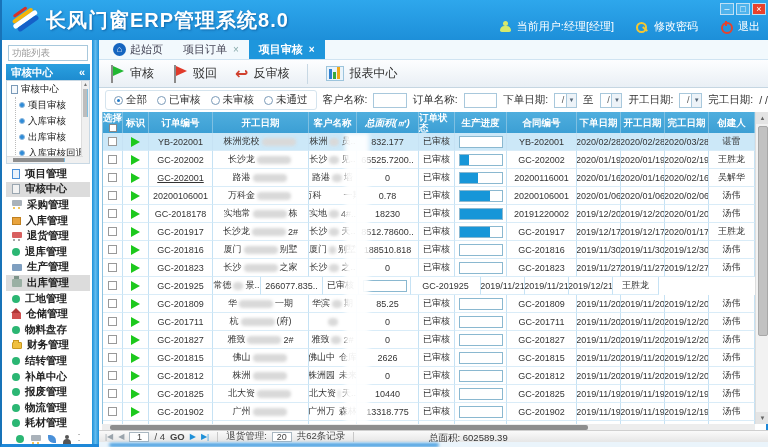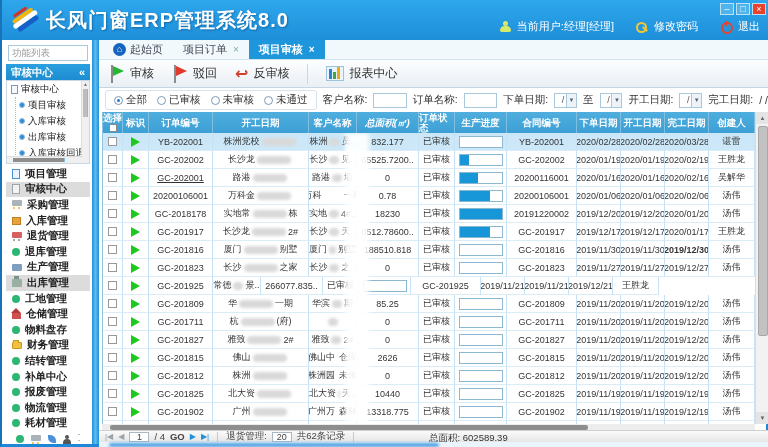--- a/index.html
+++ b/index.html
@@ -657,21 +657,21 @@
           <div class="td" style="width: 62px; flex: 0 0 auto;">188510.818</div>
           <div class="td" style="width: 36px; flex: 0 0 auto;">已审核</div>
           <div class="td" style="width: 52px; flex: 0 0 auto;">
             <div class="pbar">
               <div class="pfill" style="width: 0%;"></div>
             </div>
           </div>
           <div class="td" style="width: 70px; flex: 0 0 auto;">GC-201816</div>
           <div class="td" style="width: 44px; flex: 0 0 auto;">2019/11/30</div>
           <div class="td" style="width: 44px; flex: 0 0 auto;">2019/11/30</div>
-          <div class="td" style="width: 44px; flex: 0 0 auto; font-weight: bold;">2019/12/30</div>
+          <div class="td" style="width: 44px; flex: 0 0 auto;">2019/12/30</div>
           <div class="td" style="width: 46px; flex: 0 0 auto;">汤伟</div>
         </div>
         <div class="trow">
           <div class="td" style="width: 20px; flex: 0 0 auto;">
             <span class="cbox"></span>
           </div>
           <div class="td" style="width: 26px; flex: 0 0 auto;">
             <span class="tri"></span>
           </div>
           <div class="td" style="width: 64px; flex: 0 0 auto;">GC-201823</div>

